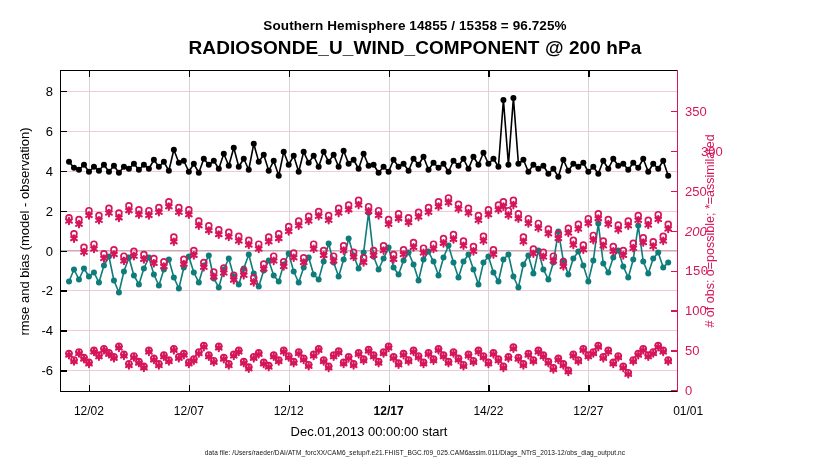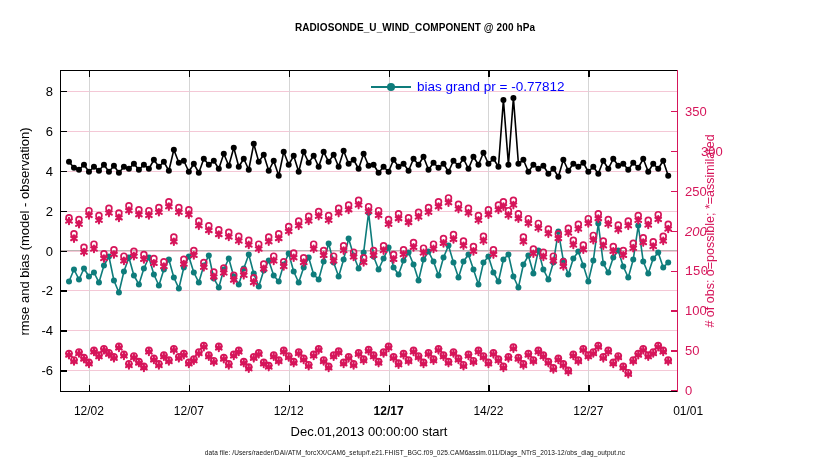--- a/index.html
+++ b/index.html
@@ -9,21 +9,21 @@
     overflow:hidden;position:relative;
   }
   #root{position:absolute;inset:0;}
 
   
   .title-block{
     position:absolute;left:0;top:18px;width:830px;
     text-align:center;color:#000;font-weight:bold;font-size:13.5px;
     letter-spacing:0.1px;
   }
-  .title-line2{margin-top:4px;font-size:10px;}
+  .title-line2{margin-top:4px;font-size:19px;}
 
   
   .plot-frame{
     position:absolute;left:60px;top:70px;width:618px;height:322px;
     border:1.4px solid #000;box-sizing:border-box;background:#fff;
   }
   .plot-inner{position:absolute;inset:0;overflow:hidden;}
 
   
   .grid-h{position:absolute;left:0;width:100%;height:1px;background:#f4c8d6;}
@@ -95,20 +95,21 @@
   .legend-text{color:#0000ff;font-size:13.5px;white-space:nowrap;}
 
   svg{display:block;}
 </style>
 </head>
 <body>
 
 <div id="root">
 
   <div class="title-block">
+    <div class="title-line1">Southern Hemisphere 14855 / 15358 = 96.725%</div>
     <div class="title-line2">RADIOSONDE_U_WIND_COMPONENT @ 200 hPa</div>
   </div>
 
   <div class="yaxis-title-left">
     <span>rmse and bias (model - observation)</span>
   </div>
 
   <div class="yaxis-title-right">
     <span># of obs: o=possible; *=assimilated</span>
   </div>
@@ -1408,24 +1409,17 @@
       <div class="xlab" style="left: 227.704px;">12/12</div>
       <div class="xlab" style="left: 327.574px; font-weight: bold;">12/17</div>
       <div class="xlab" style="left: 427.444px;">14/22</div>
       <div class="xlab" style="left: 527.314px;">12/27</div>
       <div class="xlab" style="left: 627.184px;">01/01</div>
     </div>
 
   <div class="xaxis-title">Dec.01,2013 00:00:00 start</div>
 
   <div class="legend" id="legend">
-      <div class="legend-row">
-        <div class="legend-swatch">
-          <div class="lline" style="background: rgb(14, 124, 123);"></div>
-          <div class="ldot" style="background: rgb(14, 124, 123);"></div>
-        </div>
-        <div class="legend-text" style="color: rgb(0, 0, 255);">bias grand pr = -0.77812</div>
-      </div>
     </div>
 
   <div class="footer">data file: /Users/raeder/DAI/ATM_forcXX/CAM6_setup/f.e21.FHIST_BGC.f09_025.CAM6assim.011/Diags_NTrS_2013-12/obs_diag_output.nc</div>
 
 </div>
 
 </body></html>

